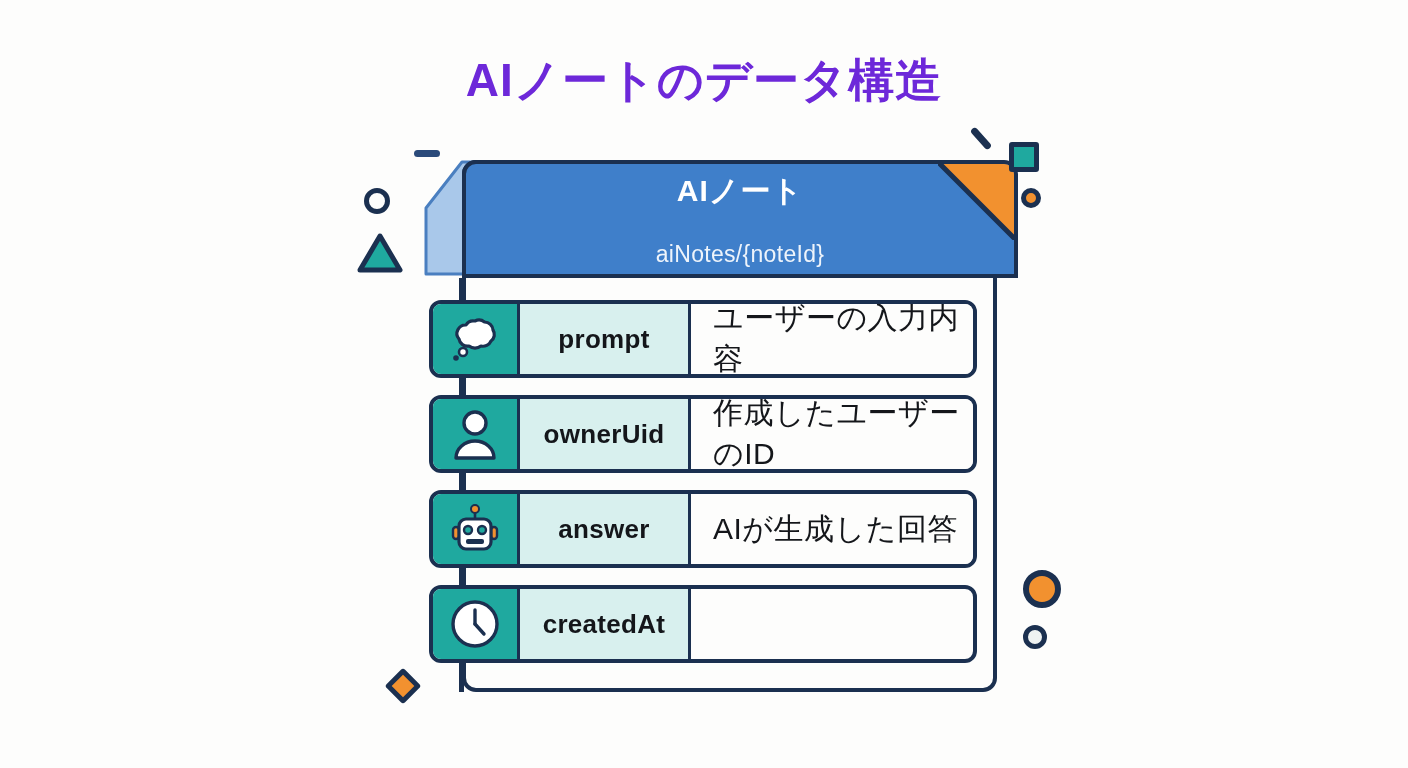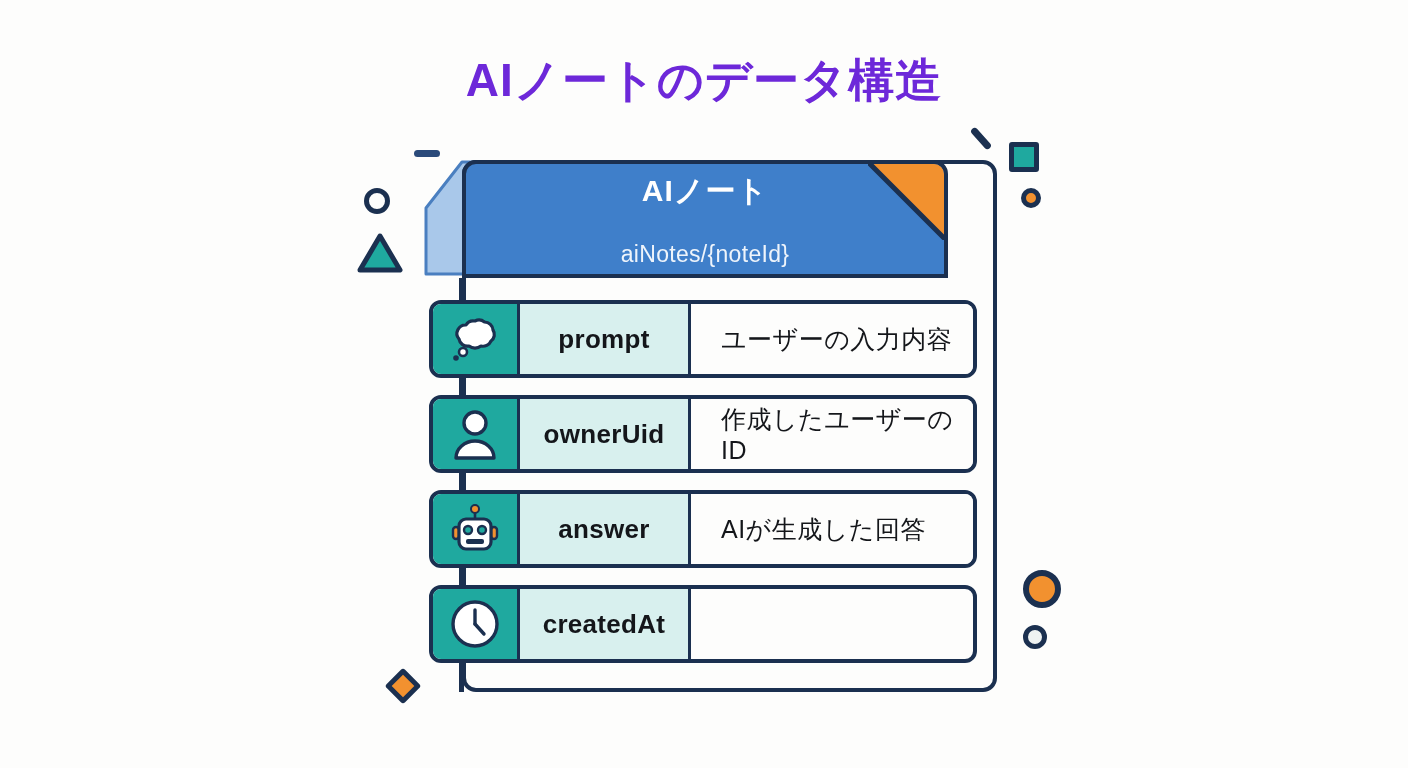--- a/index.html
+++ b/index.html
@@ -44,21 +44,21 @@
     border: 4px solid #1b3050;
     border-radius: 14px;
     background: #fdfdfc;
     box-sizing: border-box;
   }
 
   .card-header {
     position: absolute;
     left: 462px;
     top: 160px;
-    width: 486px;
+    width: 556px;
     height: 118px;
     background: #3f7fca;
     border: 4px solid #1b3050;
     border-radius: 14px 14px 0 0;
     box-sizing: border-box;
     overflow: hidden;
   }
   .header-text {
     position: absolute;
     left: 0;
@@ -144,22 +144,22 @@
     font-size: 26px;
     font-weight: 700;
     color: #14161a;
     letter-spacing: 0.3px;
   }
   .row-desc {
     flex: 1 1 auto;
     background: #fdfdfc;
     display: flex;
     align-items: center;
-    padding-left: 30px;
-    font-size: 25px;
+    padding-left: 22px;
+    font-size: 30px;
     font-weight: 400;
     color: #14161a;
     letter-spacing: 0.5px;
   }
 
   
   .spine {
     position: absolute;
     left: 459px;
     top: 278px;

